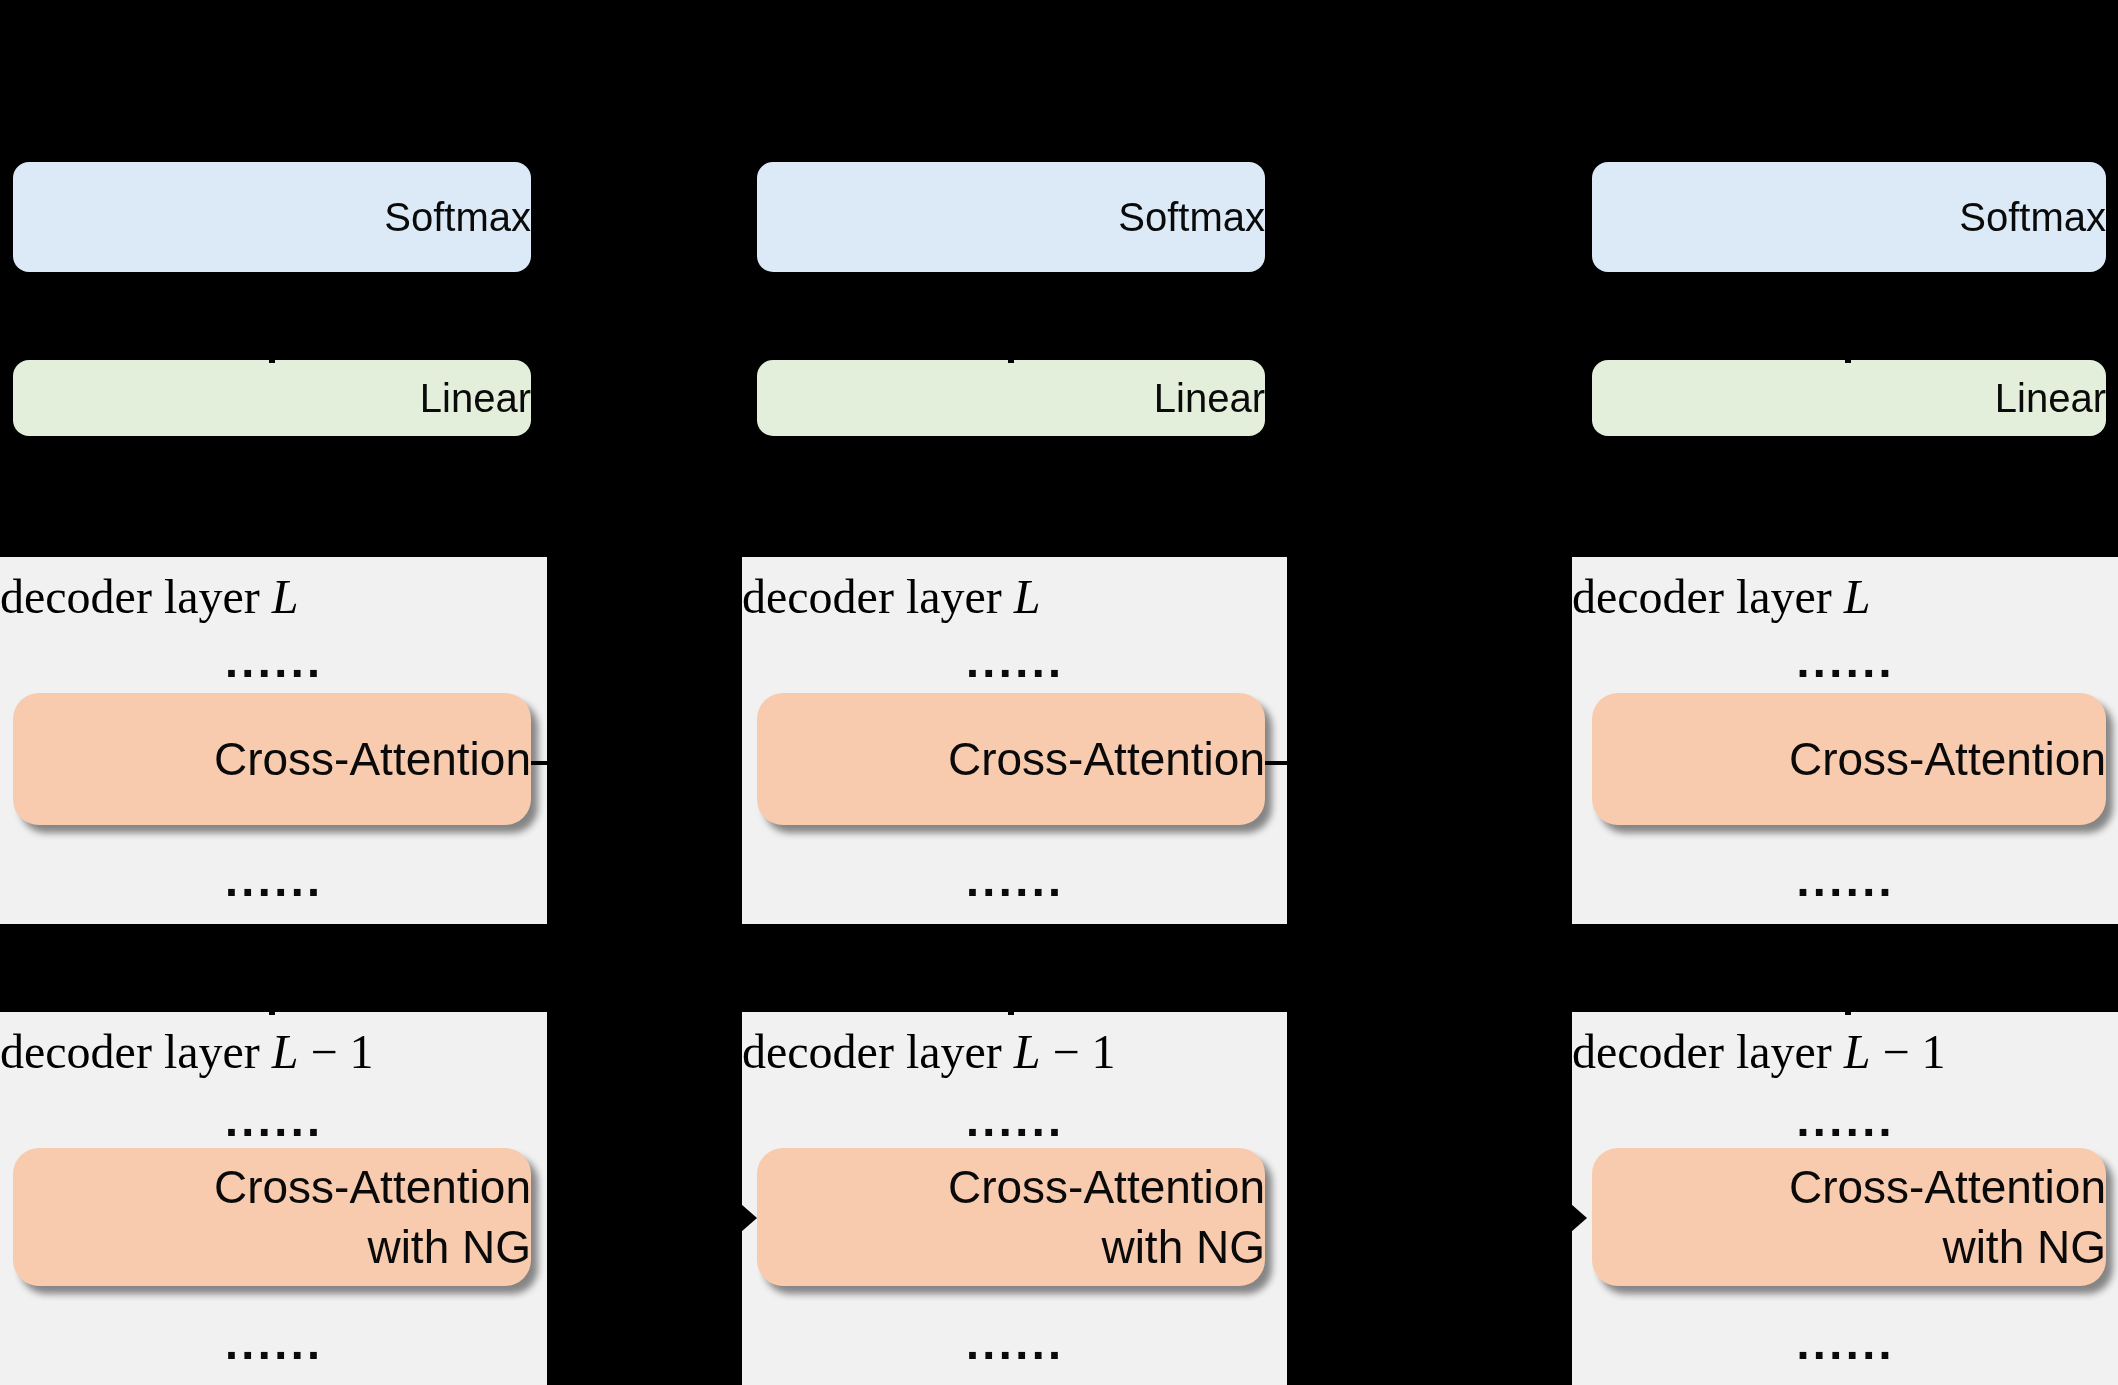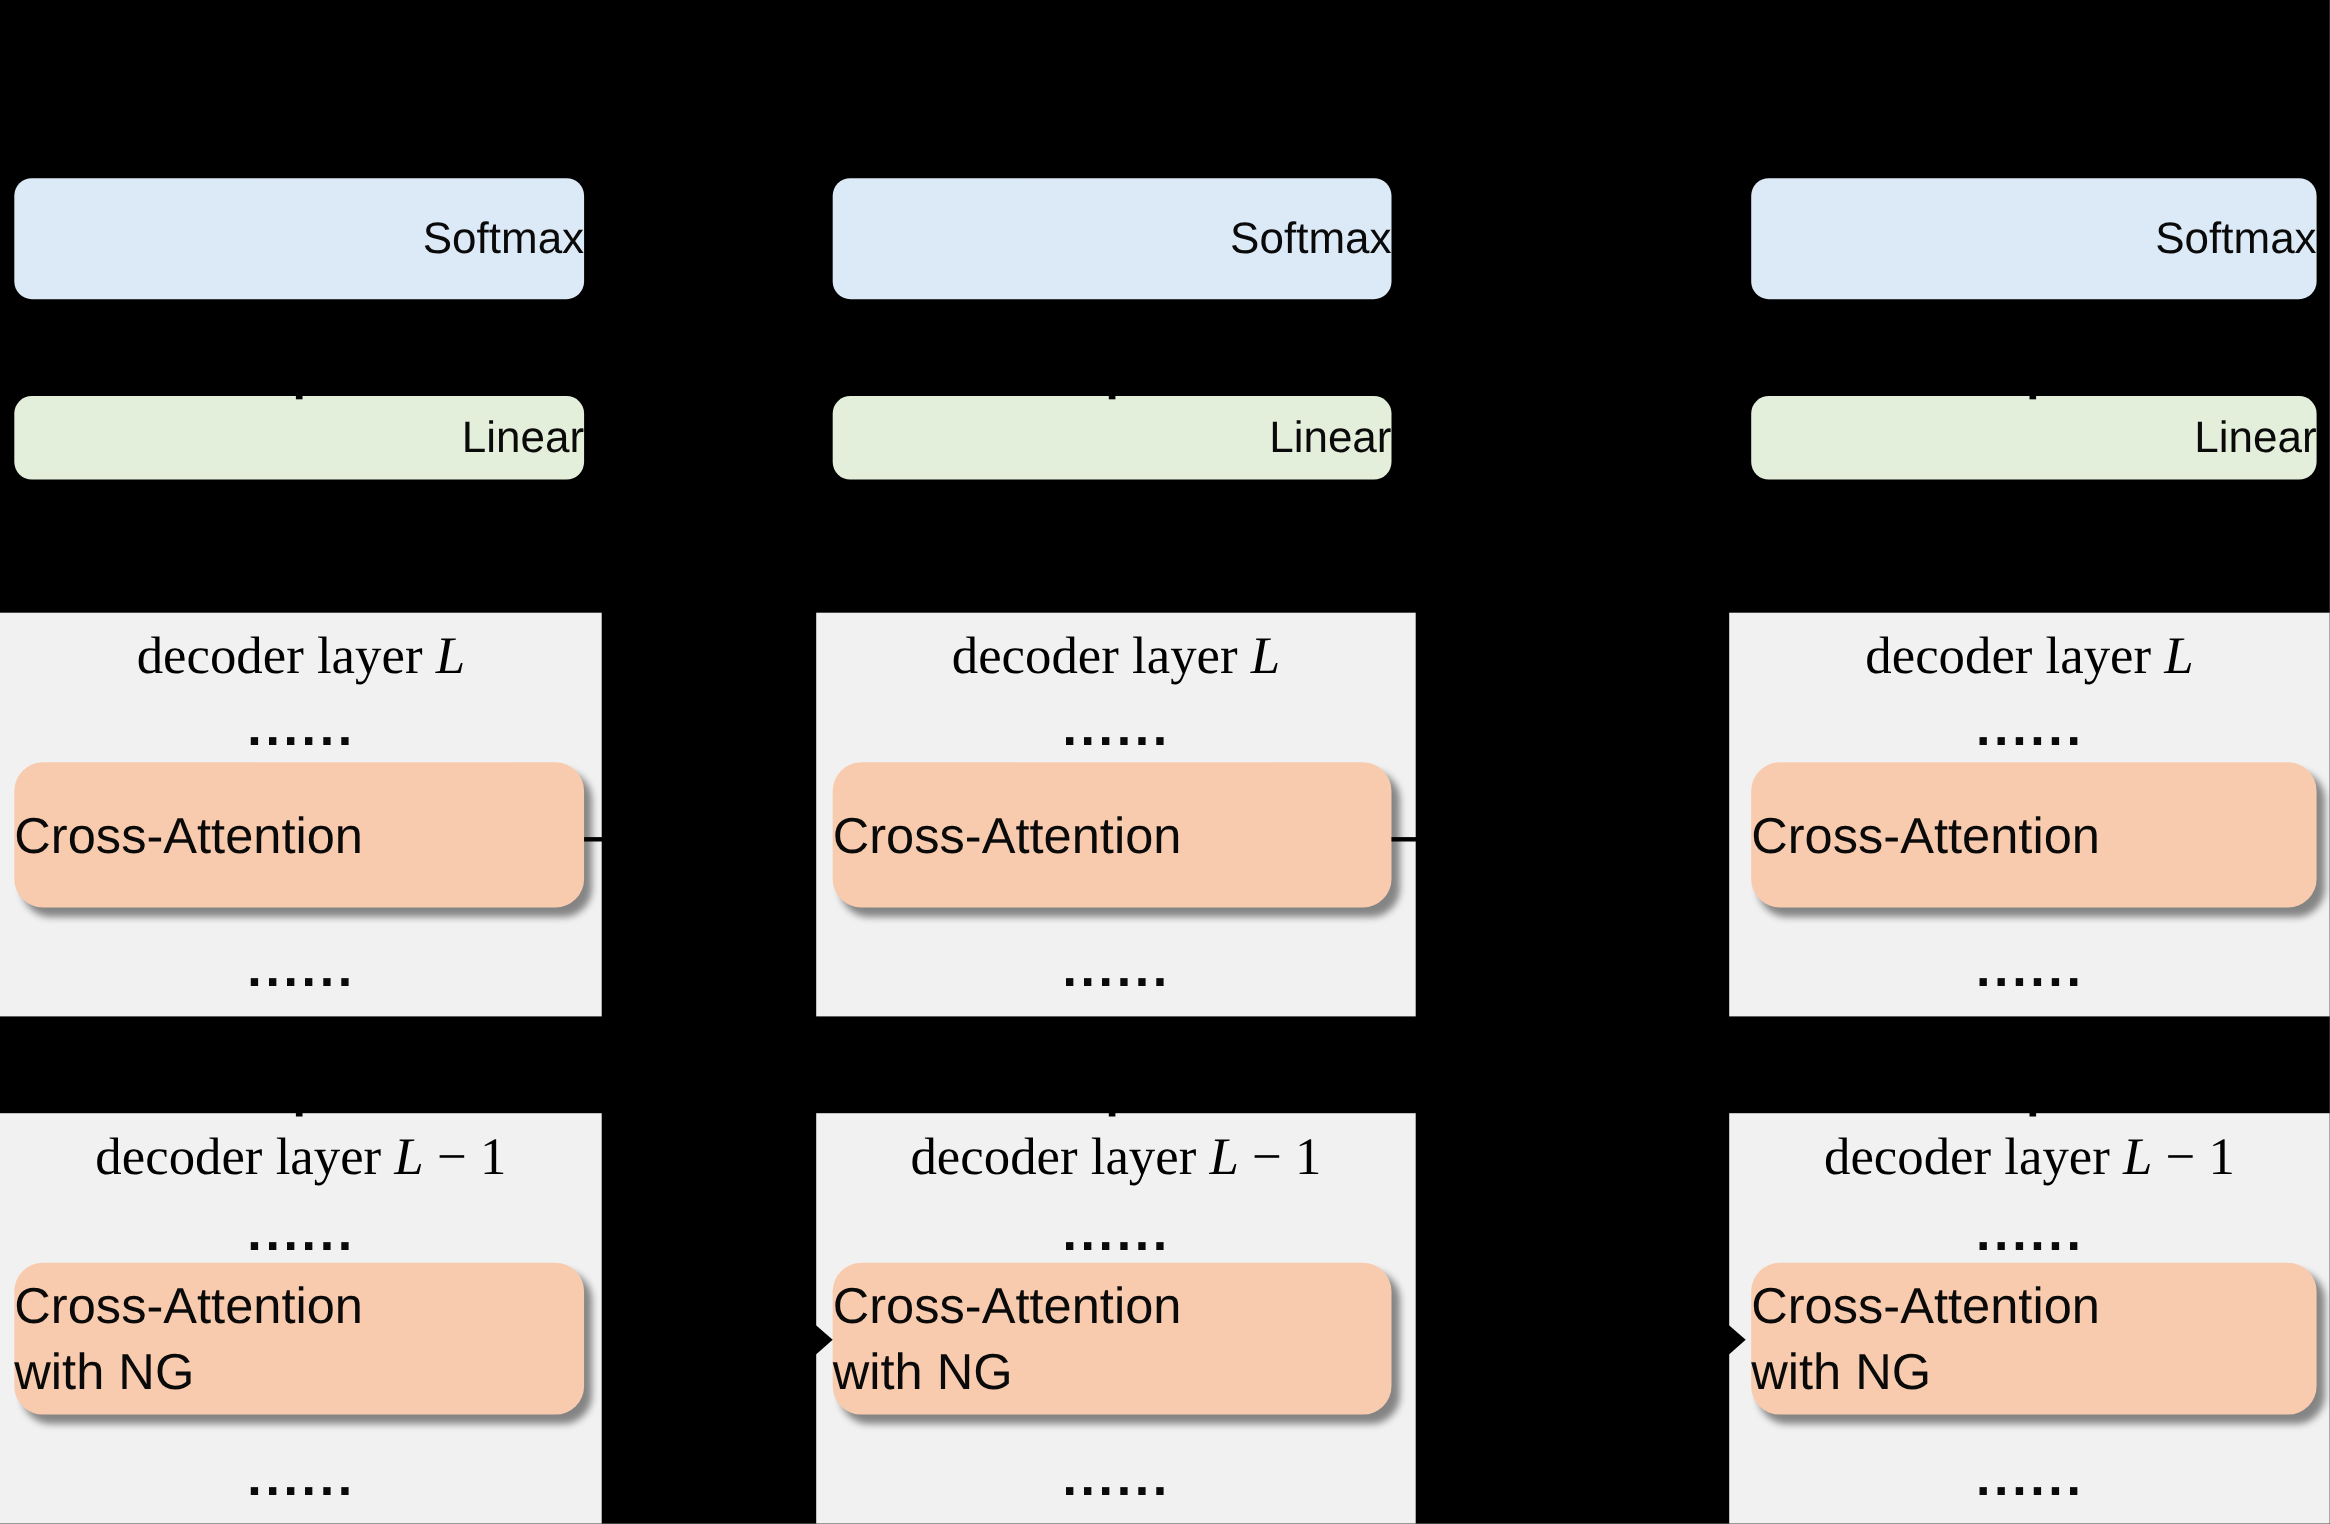--- a/index.html
+++ b/index.html
@@ -22,41 +22,41 @@
   .linear  { top:360px; height:76px; background:var(--linear-fill,#e3efda); }
   #col1 .box, #col1 .attn { left:13px; width:518px; }
   #col2 .box, #col2 .attn { left:15px; width:508px; }
   #col3 .box, #col3 .attn { left:20px; width:514px; }
 
   .layer { position:absolute; left:0; width:100%; background:var(--panel-fill,#f1f1f1); }
   .layer.upper { top:557px;  height:367px; }
   .layer.lower { top:1012px; height:380px; }
 
   .layer-title {
-    position:absolute; top:12px; left:0; width:100%; text-align:center;
+    position:absolute; top:12px; left:0; width:100%; 
     font-family:"Liberation Serif", serif; font-size:48px; color:#000;
     white-space:nowrap;
   }
   .layer-title .var { font-style:italic; }
 
   .dots {
     position:absolute; left:0; width:100%; text-align:center;
     font-family:"DejaVu Sans", sans-serif; font-weight:bold; font-size:38px;
     letter-spacing:2px; color:#0a0a0a; line-height:0; white-space:nowrap;
   }
   .layer.upper .dots.d1 { top:107px; }
   .layer.upper .dots.d2 { top:326px; }
   .layer.lower .dots.d1 { top:111px; }
   .layer.lower .dots.d2 { top:334px; }
 
   .attn {
     position:absolute; border-radius:26px;
     background:var(--attention-fill,#f8cbae);
     box-shadow:7px 8px 7px rgba(0,0,0,0.45);
-    display:flex; flex-direction:column; align-items:flex-start; justify-content:center;
+    display:flex; flex-direction:column; align-items:flex-end; justify-content:center;
     font-size:46px; color:#0a0a0a; line-height:60px; text-align:center;
   }
   .layer.upper .attn { top:136px; height:132px; }
   .layer.lower .attn { top:136px; height:138px; }
 
   
   .stub { position:absolute; height:4px; background:var(--connector,#000); }
   #stub1 { left:531px;  top:761px; width:17px; }
   #stub2 { left:1265px; top:761px; width:23px; }
   .arrowhead {

